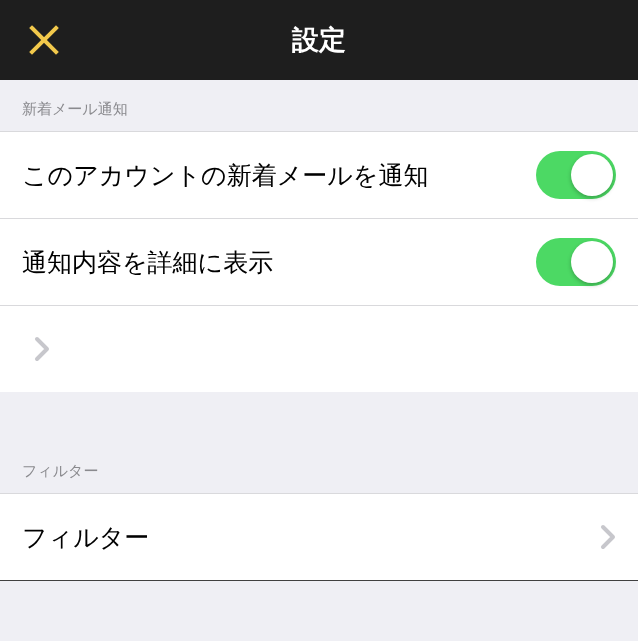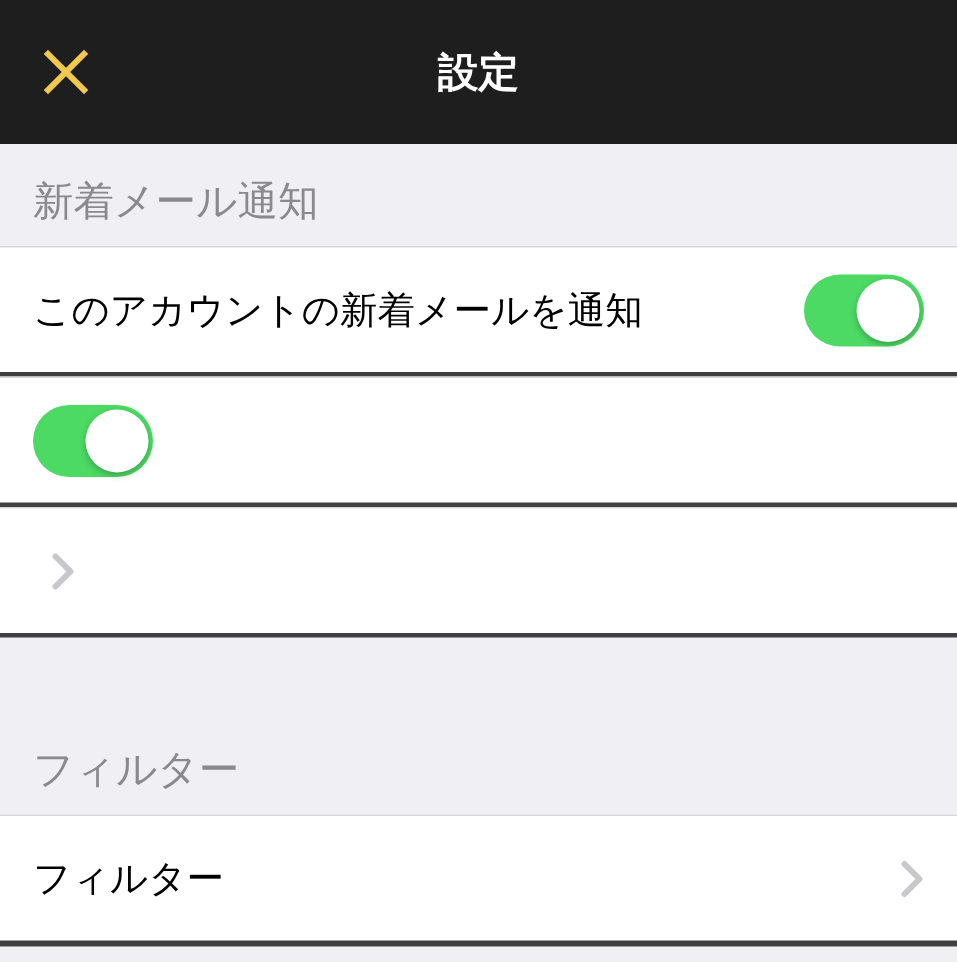--- a/index.html
+++ b/index.html
@@ -9,21 +9,21 @@
     }
     body {
       font-family: -apple-system, BlinkMacSystemFont, "Hiragino Sans", "Hiragino Kaku Gothic ProN", sans-serif;
       width: 638px;
       height: 641px;
       background: #efeff4;
       overflow: hidden;
     }
     .header {
       background: #1e1e1e;
-      height: 96px;
+      height: 80px;
       display: flex;
       align-items: center;
       position: relative;
     }
     .close-btn {
       position: absolute;
       left: 28px;
       top: 50%;
       transform: translateY(-50%);
       cursor: pointer;
@@ -36,27 +36,27 @@
     .header-title {
       color: #fff;
       font-size: 27px;
       font-weight: 700;
       text-align: center;
       width: 100%;
     }
     .section-header {
       padding: 20px 22px 12px 22px;
       color: #8a8a8e;
-      font-size: 27px;
+      font-size: 15px;
       background: #efeff4;
     }
     .row {
       background: #fff;
       border-top: 1px solid #d9d9dc;
-      border-bottom: 4px solid #404040;
+      border-bottom: 1px solid #404040;
       display: flex;
       align-items: center;
       padding: 0 22px;
       height: 88px;
       margin-bottom: -1px;
     }
     .row-label {
       color: #000;
       font-size: 25px;
       flex: 1;
@@ -113,20 +113,21 @@
 <div class="section-header">新着メール通知</div>
 
 <div class="row">
   <div class="row-label">このアカウントの新着メールを通知</div>
   <div class="toggle on">
     <div class="toggle-knob"></div>
   </div>
 </div>
 
 <div class="row">
+  <div class="row-label">通知内容を詳細に表示</div>
   <div class="toggle on">
     <div class="toggle-knob"></div>
   </div>
 </div>
 
 <div class="row">
   <div class="chevron">
     <svg width="16" height="26" viewBox="0 0 16 26">
       <polyline points="3,3 13,13 3,23" fill="none" stroke="#c7c7cc" stroke-width="4" stroke-linecap="round" stroke-linejoin="round"></polyline>
     </svg>

